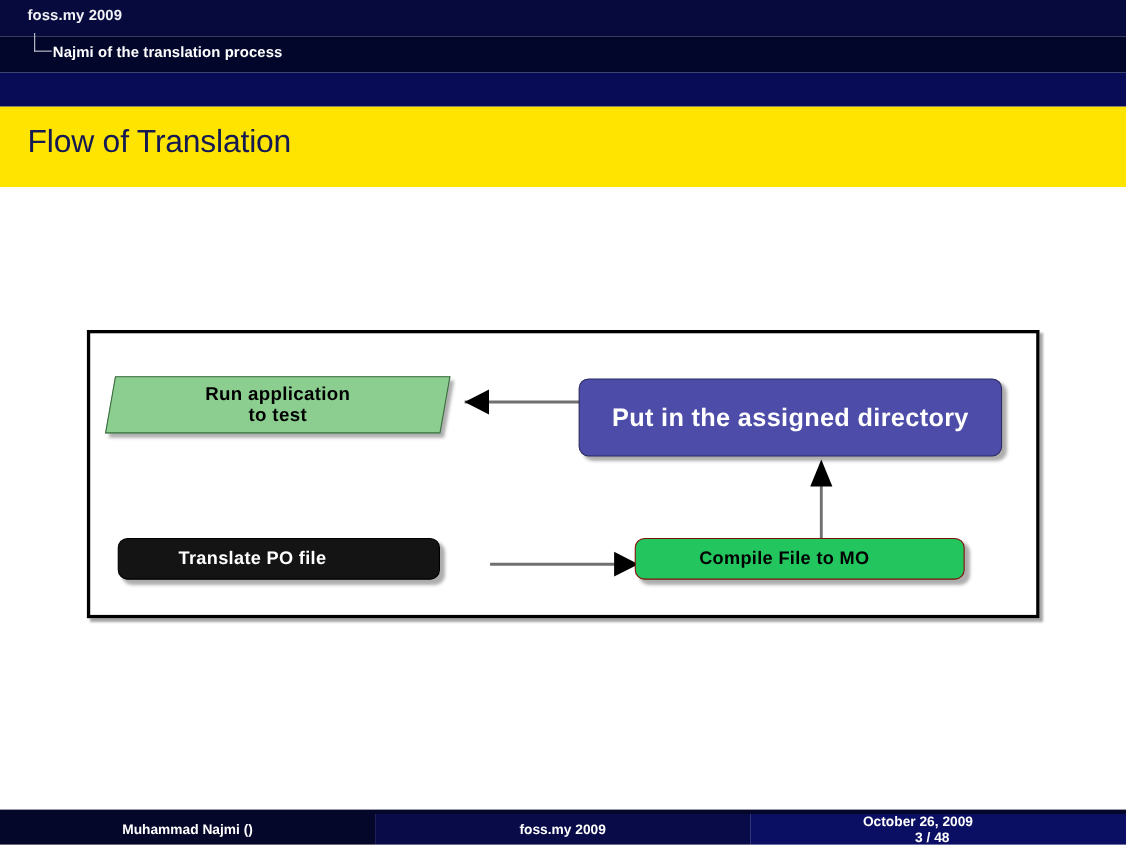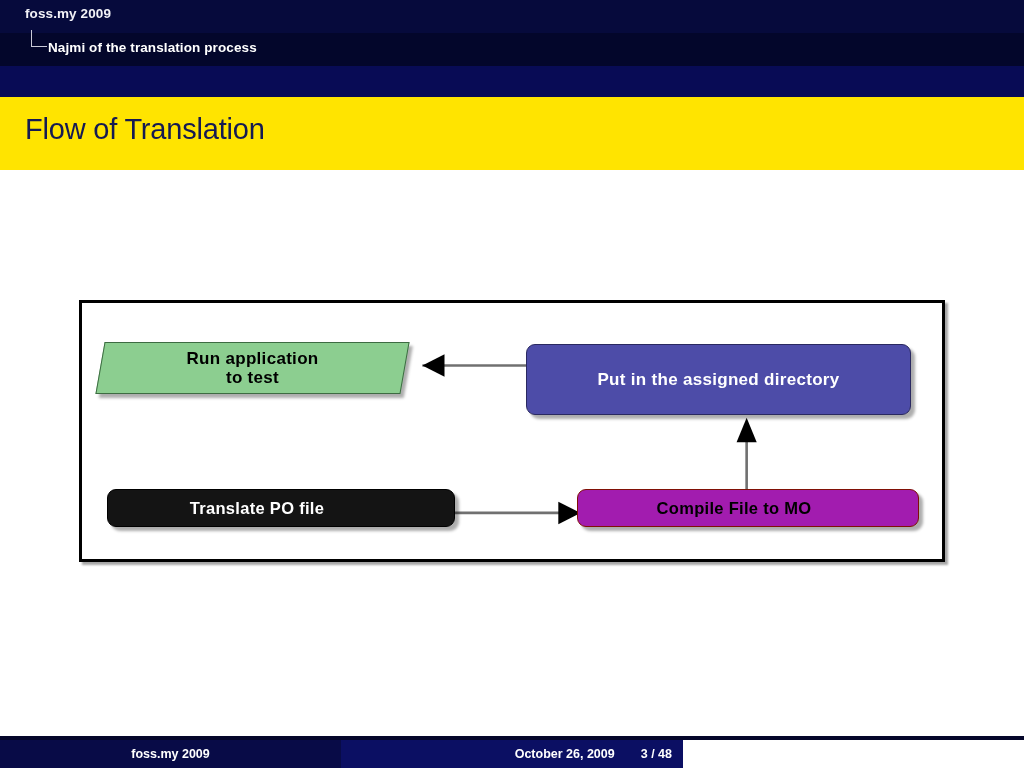--- a/index.html
+++ b/index.html
@@ -131,48 +131,48 @@
     top: 41px;
     width: 385px;
     height: 71px;
     background: #4d4ca8;
     border: 1.5px solid #2a2960;
     border-radius: 9px;
     box-shadow: 4px 4px 3px rgba(0,0,0,0.32);
   }
   .node-put .node-label {
     color: #ffffff;
-    font-size: 17px;
+    font-size: 23px;
   }
 
   
   .node-translate {
     left: 25px;
     top: 186px;
-    width: 348px;
+    width: 293px;
     height: 38px;
     background: #141414;
     border: 1.5px solid #000000;
     border-radius: 9px;
     box-shadow: 4px 4px 3px rgba(0,0,0,0.32);
   }
   .node-translate .node-label {
     color: #ffffff;
     font-size: 16.5px;
     text-align: center;
     padding-right: 48px;
   }
 
   
   .node-compile {
     left: 495px;
     top: 186px;
-    width: 342px;
+    width: 300px;
     height: 38px;
-    background: #a21caf;
+    background: #22c55e;
     border: 1.5px solid #801006;
     border-radius: 9px;
     box-shadow: 4px 4px 3px rgba(0,0,0,0.32);
   }
   .node-compile .node-label {
     color: #000000;
     font-size: 16.5px;
     padding-right: 28px;
   }
 
@@ -206,20 +206,21 @@
     white-space: nowrap;
   }
   .footer-seg-1 { width: 341px; background: #04062a; }
   .footer-seg-2 { width: 341px; background: #080b47; }
   .footer-seg-3 {
     width: 342px;
     background: #0b0f63;
     justify-content: flex-end;
     padding-right: 11px;
     box-sizing: border-box;
+    flex-direction: column;
   }
   .footer-date { margin-right: 26px; }
   .footer-topline {
     position: absolute;
     left: 0;
     top: 736px;
     width: 1024px;
     height: 4px;
     background: #04062a;
   }
@@ -273,18 +274,19 @@
 
     <div class="node node-compile">
       <div class="node-label">Compile File to MO</div>
     </div>
 
   </div>
 </div>
 
 <div class="footer-topline"></div>
 <div class="footer">
+  <div class="footer-seg footer-seg-1">Muhammad Najmi  ()</div>
   <div class="footer-seg footer-seg-2">foss.my 2009</div>
   <div class="footer-seg footer-seg-3">
     <span class="footer-date">October 26, 2009</span>
     <span>3 / 48</span>
   </div>
 </div>
 
 </body></html>

